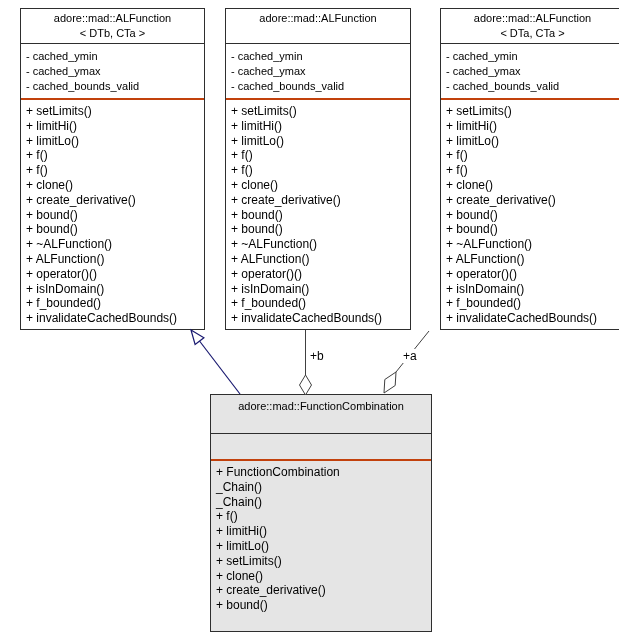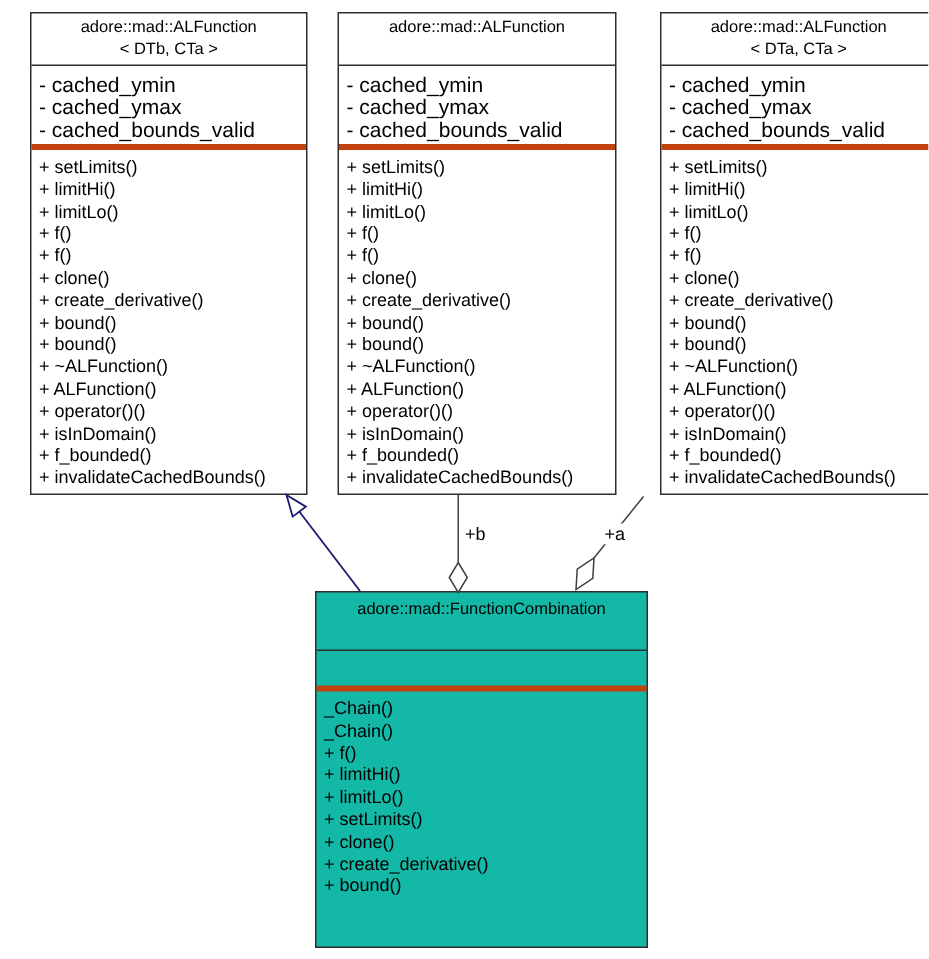--- a/index.html
+++ b/index.html
@@ -14,34 +14,34 @@
     overflow: hidden;
   }
   .class-box {
     position: absolute;
     background: #ffffff;
     border: 1px solid #2e2e2e;
     display: flex;
     flex-direction: column;
     margin-left: 12px;
   }
-  .class-box.focus { background: #14b8a6; }
+  .class-box.focus { background: #e5e5e5; }
   .box-title {
     text-align: center;
     font-size: 11px;
     line-height: 14.8px;
     padding-top: 2px;
     border-bottom: 1px solid #2e2e2e;
     flex: 0 0 auto;
   }
   .box-attrs {
-    font-size: 14px;
+    font-size: 11px;
     line-height: 14.8px;
     padding: 5px 5px 0 5px;
-    border-bottom: 4px solid #c2410c;
+    border-bottom: 2px solid #c2410c;
     flex: 0 0 auto;
   }
   .box-methods {
     font-size: 12px;
     line-height: 14.8px;
     padding: 4px 5px 0 5px;
     flex: 1 1 auto;
     overflow: hidden;
   }
   .member-line { white-space: nowrap; }
@@ -172,20 +172,21 @@
 
   <div class="class-box focus" id="box-d">
     <div class="box-title">
       <div>adore::mad::FunctionCombination</div>
     </div>
     <div class="box-attrs">
       
     </div>
     <div class="box-methods">
 
+    <div class="member-line">+ FunctionCombination</div>
         <div class="member-line">_Chain()</div>
         <div class="member-line">_Chain()</div>
         <div class="member-line">+ f()</div>
         <div class="member-line">+ limitHi()</div>
         <div class="member-line">+ limitLo()</div>
         <div class="member-line">+ setLimits()</div>
         <div class="member-line">+ clone()</div>
         <div class="member-line">+ create_derivative()</div>
         <div class="member-line">+ bound()</div>
       </div>

